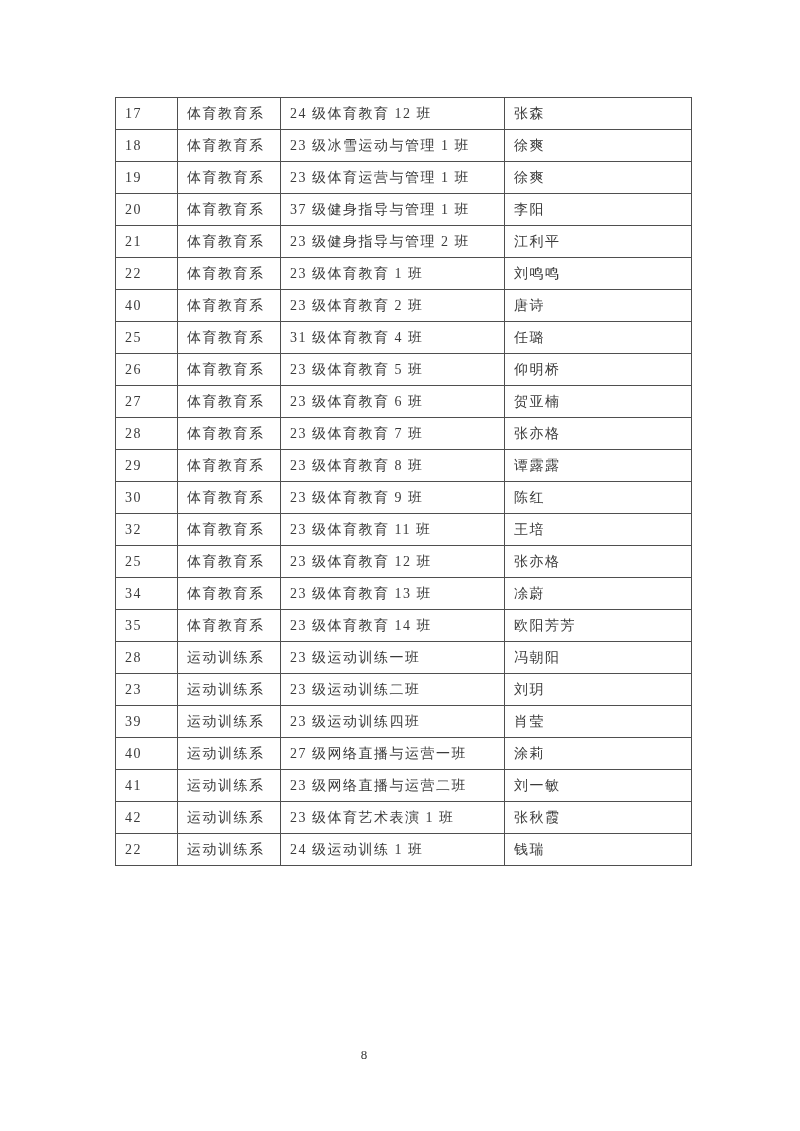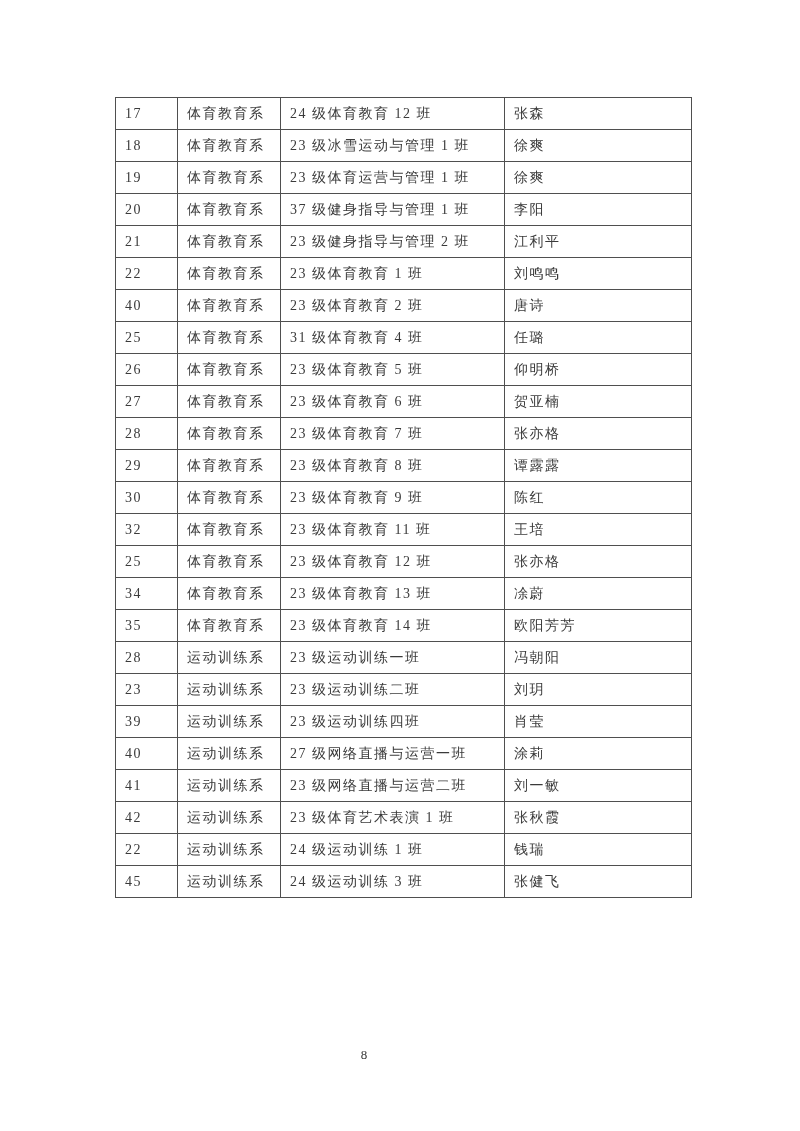--- a/index.html
+++ b/index.html
@@ -198,24 +198,18 @@
           <td>运动训练系</td>
           <td>23 级体育艺术表演 1 班</td>
           <td>张秋霞</td>
         </tr>
         <tr>
           <td>22</td>
           <td>运动训练系</td>
           <td>24 级运动训练 1 班</td>
           <td>钱瑞</td>
         </tr>
-        <tr>
-          <td>45</td>
-          <td>运动训练系</td>
-          <td>24 级运动训练 3 班</td>
-          <td>张健飞</td>
-        </tr>
       </tbody>
   </table>
 
   <div class="page-number">8</div>
 
 </div>
 
 </body></html>

